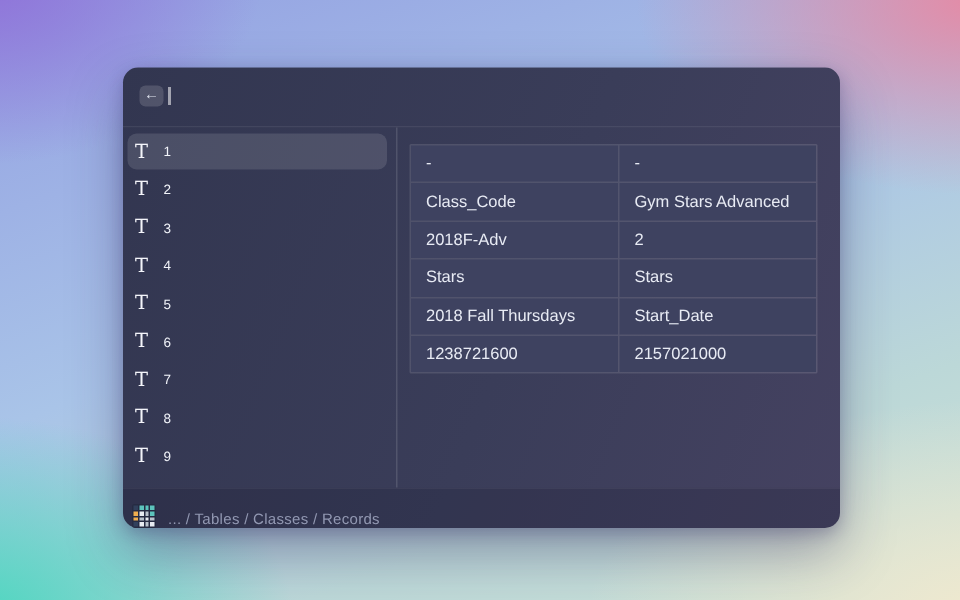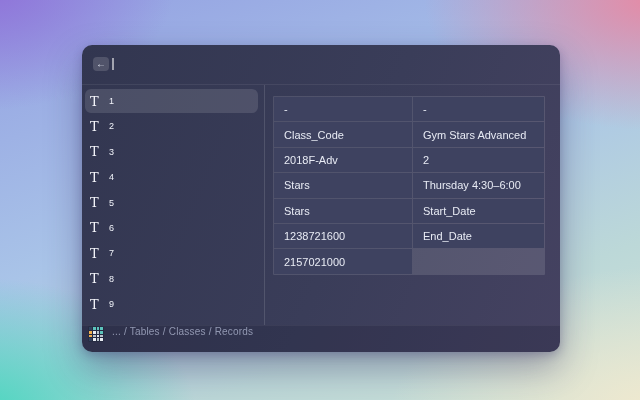--- a/index.html
+++ b/index.html
@@ -49,21 +49,21 @@
   
   .rtable { position:absolute; left:8px; top:11px; right:15px;
     display:grid; grid-template-columns:138px 1fr; grid-auto-rows:24.4px;
     gap:1px; padding:1px; background:rgba(255,255,255,0.12); border-radius:1px; }
   .tcell { background:#3e4260; display:flex; align-items:center;
     padding:0 10px; font-size:11px; color:#e8ebf4; white-space:nowrap; overflow:hidden; }
 
   
   .footer { position:absolute; left:0; right:0; bottom:0; height:27px;
     background:rgba(18,18,38,0.18); border-top:1px solid rgba(255,255,255,0.05);
-    border-radius:0 0 10px 10px; display:flex; align-items:flex-start; padding:0 6px;
+    border-radius:0 0 10px 10px; display:flex; align-items:flex-end; padding:0 6px;
     box-sizing:border-box; }
   .app-icon { width:16px; height:16px; display:grid;
     grid-template-columns:repeat(4,1fr); grid-template-rows:repeat(4,1fr);
     gap:1px; padding:1px; background:#262b42; border-radius:2px; box-sizing:border-box; }
   .breadcrumb { margin-left:8px; font-size:10px; color:#9298b2; letter-spacing:0.2px; }
 </style>
 </head>
 <body>
 
 <div class="window">
@@ -129,25 +129,24 @@
 
     <div class="main">
       <div class="rtable">
         <div class="tcell">-</div>
         <div class="tcell">-</div>
           <div class="tcell">Class_Code</div>
           <div class="tcell">Gym Stars Advanced</div>
           <div class="tcell">2018F-Adv</div>
           <div class="tcell">2</div>
           <div class="tcell">Stars</div>
-          <div class="tcell">Thursday 4:30–6:00</div>
           <div class="tcell">Stars</div>
+          <div class="tcell">2018 Fall Thursdays</div>
           <div class="tcell">Start_Date</div>
           <div class="tcell">1238721600</div>
-          <div class="tcell">End_Date</div>
           <div class="tcell">2157021000</div>
         </div>
     </div>
 
   </div>
 
   <div class="footer">
     <div class="app-icon">
         <div style="background: rgb(49, 64, 92);"></div>
         <div style="background: rgb(92, 196, 188);"></div>

